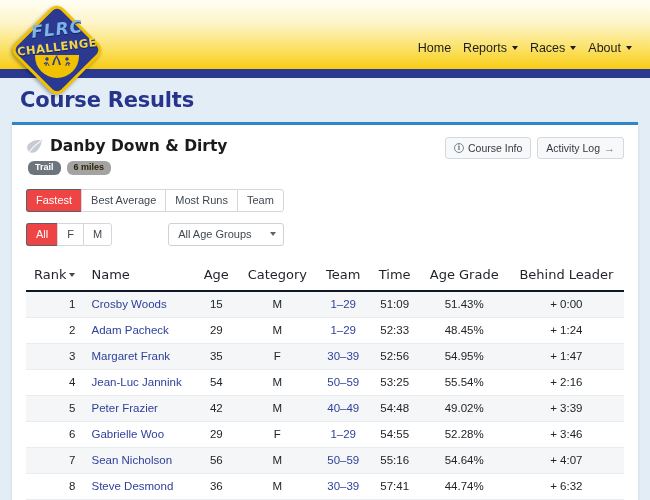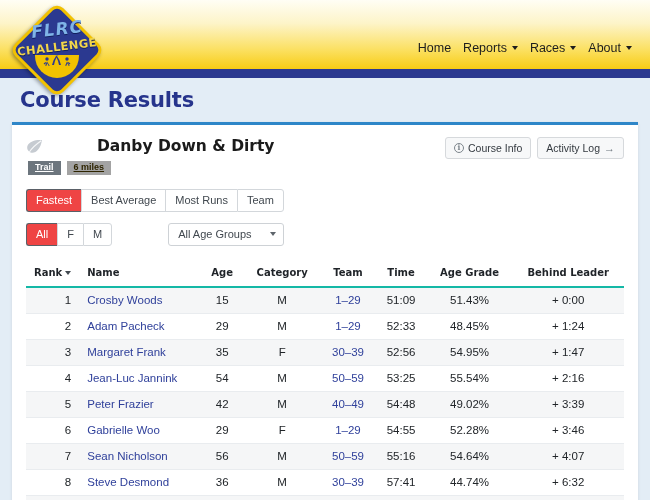--- a/index.html
+++ b/index.html
@@ -149,36 +149,34 @@
     display: flex;
     align-items: center;
     gap: 7px;
   }
   .leaf-icon { display: block; }
   .course-title {
     font-family: "DejaVu Sans", sans-serif;
     font-size: 15.5px;
     font-weight: bold;
     color: #1b1b1b;
-    margin-left: 47px;
   }
   .badges {
     display: flex;
     gap: 6px;
     margin-top: 6px;
     padding-left: 2px;
   }
   .badge {
     display: inline-block;
     padding: 2px 7px 2.5px;
-    border-radius: 0;
+    border-radius: 6px;
     font-size: 9px;
     font-weight: bold;
     line-height: 1;
-    text-decoration: underline;
   }
   .badge-trail { background: #6c757d; color: #fff; }
   .badge-dist  { background: #a3a3a3; color: #2e2400; }
 
   .head-btns { display: flex; gap: 6px; }
   .btn-outline {
     display: flex;
     align-items: center;
     gap: 4px;
     border: 1px solid #d6d9dc;
@@ -254,24 +252,24 @@
 
   
   table {
     width: 100%;
     border-collapse: collapse;
     margin-top: 14px;
     font-size: 11.5px;
   }
   thead th {
     font-family: "DejaVu Sans", sans-serif;
-    font-weight: bold;
-    font-size: 10px;
+    font-weight: normal;
+    font-size: 13px;
     color: #1f2328;
-    border-bottom: 2px solid #14b8a6;
+    border-bottom: 2px solid #0f172a;
     padding: 7px 8px 8px;
     white-space: nowrap;
   }
   thead th.c { text-align: center; }
   thead th.l { text-align: left; }
   thead th.r { text-align: right; }
 
   tbody td {
     padding: 6px 8px 7px;
     border-bottom: 1px solid #e9ecef;

